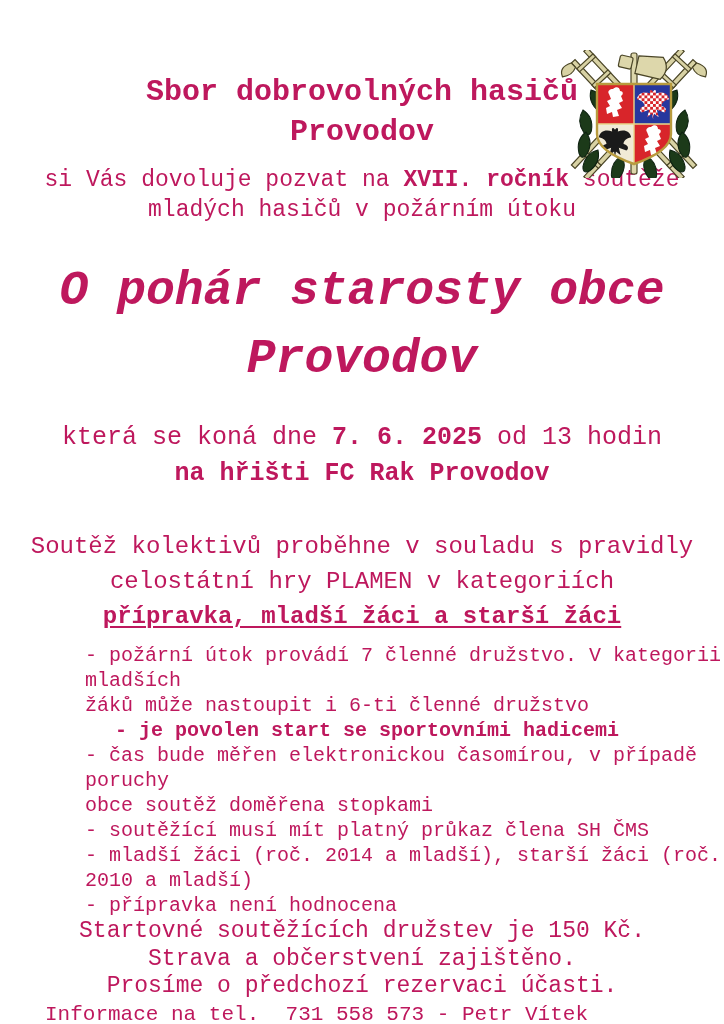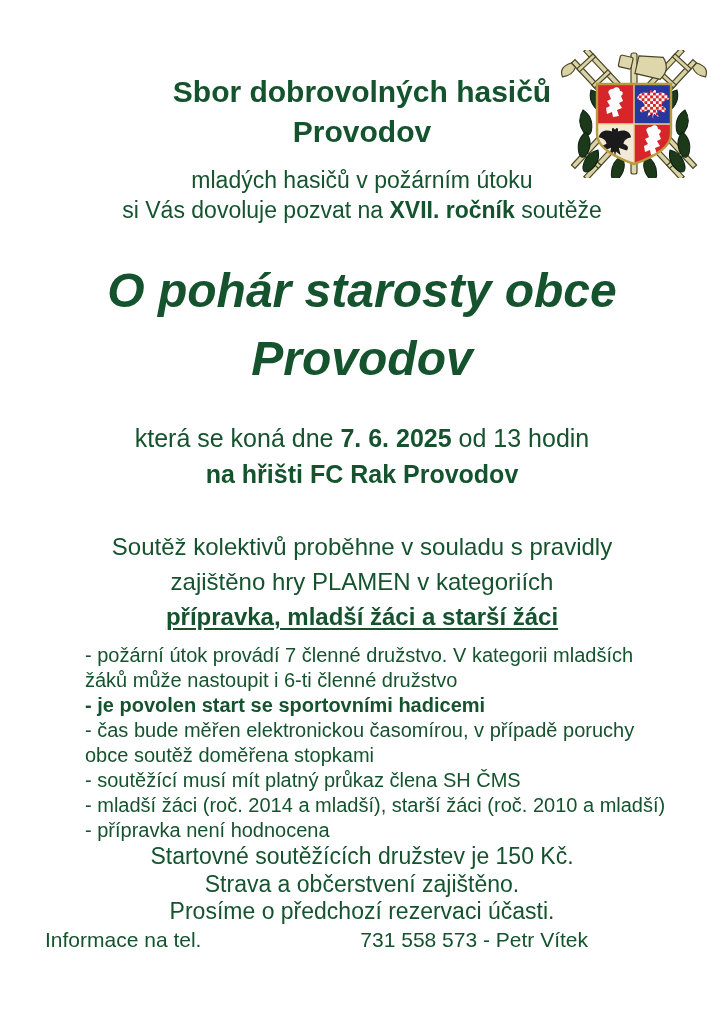--- a/index.html
+++ b/index.html
@@ -1,21 +1,21 @@
 <!DOCTYPE html>
 <html><head>
 <meta charset="utf-8">
 <style>
   html,body{margin:0;padding:0;background:#ffffff;}
   .page{
     position:relative;
     width:724px;height:1024px;
     background:#ffffff;
-    color:#14532d;
-    font-family:Liberation Sans, sans-serif;
+    color:#be185d;
+    font-family:Liberation Mono, monospace;
     overflow:hidden;
   }
   .center{text-align:center;}
   .org-title{
     padding-top:72px;
     font-size:30px;font-weight:bold;line-height:40px;
   }
   .invite{
     margin-top:13px;
     font-size:23px;line-height:30px;
@@ -37,21 +37,21 @@
     font-weight:bold;
     text-decoration:underline;
     text-decoration-thickness:2px;
     text-underline-offset:3px;
   }
   .rules{
     margin:9px 0 0 85px;
     font-size:20px;line-height:25px;
     text-align:left;
   }
-  .rule-bold{font-weight:bold;}
+  .rule-bold{font-weight:bold;margin-left:30px;}
   .closing{
     font-size:23px;line-height:27.5px;
   }
   .contact-row{
     display:flex;
     justify-content:space-between;
     padding:0 136px 0 45px;
     font-size:21px;line-height:27px;
   }
   .emblem{
@@ -146,37 +146,37 @@
       </g>
     </svg>
   </div>
 
   <div class="org-title center">
     <div>Sbor dobrovolných hasičů</div>
     <div>Provodov</div>
   </div>
 
   <div class="invite center">
+    <div><span>si Vás dovoluje pozvat na </span><b>XVII. ročník</b><span> soutěže</span></div>
     <div>mladých hasičů v požárním útoku</div>
-    <div><span>si Vás dovoluje pozvat na </span><b>XVII. ročník</b><span> soutěže</span></div>
   </div>
 
   <div class="main-title center">
     <div>O pohár starosty obce</div>
     <div>Provodov</div>
   </div>
 
   <div class="event-line center">
     <div><span>která se koná dne </span><b>7. 6. 2025</b><span> od 13 hodin</span></div>
     <div class="venue">na hřišti FC Rak Provodov</div>
   </div>
 
   <div class="rules-intro center">
     <div>Soutěž kolektivů proběhne v souladu s pravidly</div>
-    <div>zajištěno hry PLAMEN v kategoriích</div>
+    <div>celostátní hry PLAMEN v kategoriích</div>
     <div class="categories">přípravka, mladší žáci a starší žáci</div>
   </div>
 
   <div class="rules">
     <div>
       <div>- požární útok provádí 7 členné družstvo. V kategorii mladších</div>
       <div>žáků může nastoupit i 6-ti členné družstvo</div>
     </div>
     <div class="rule-bold">
       <div>- je povolen start se sportovními hadicemi</div>

